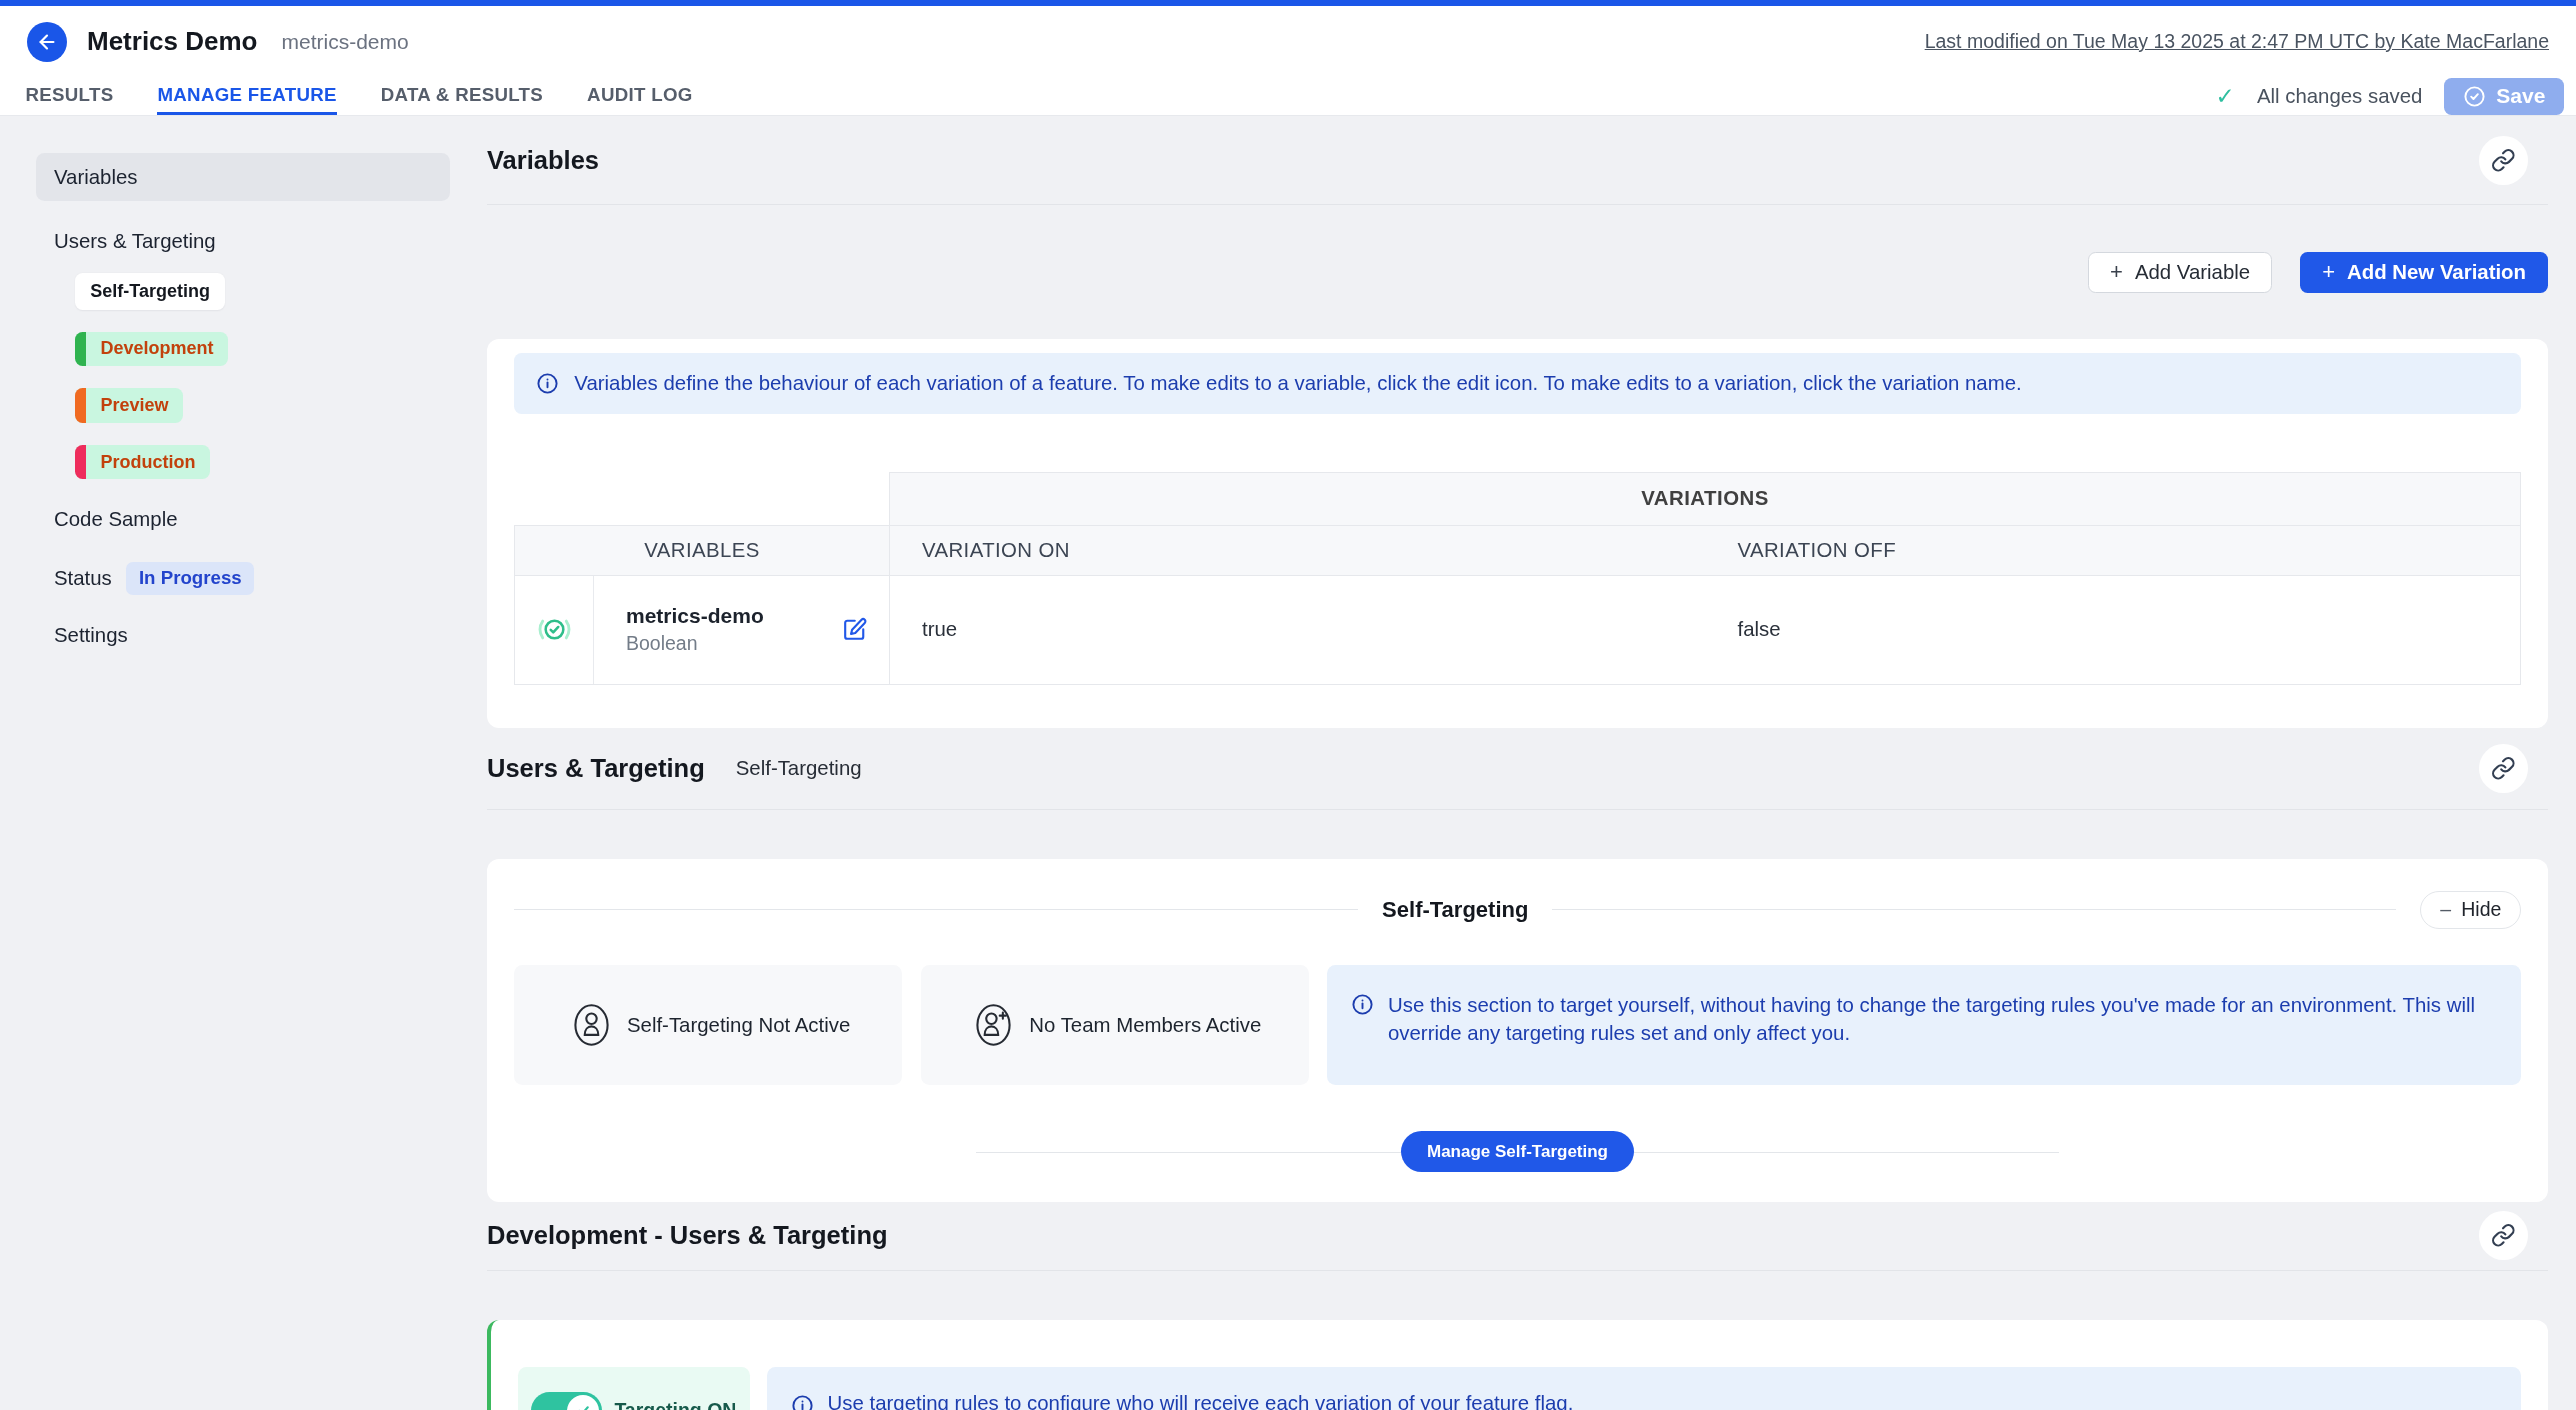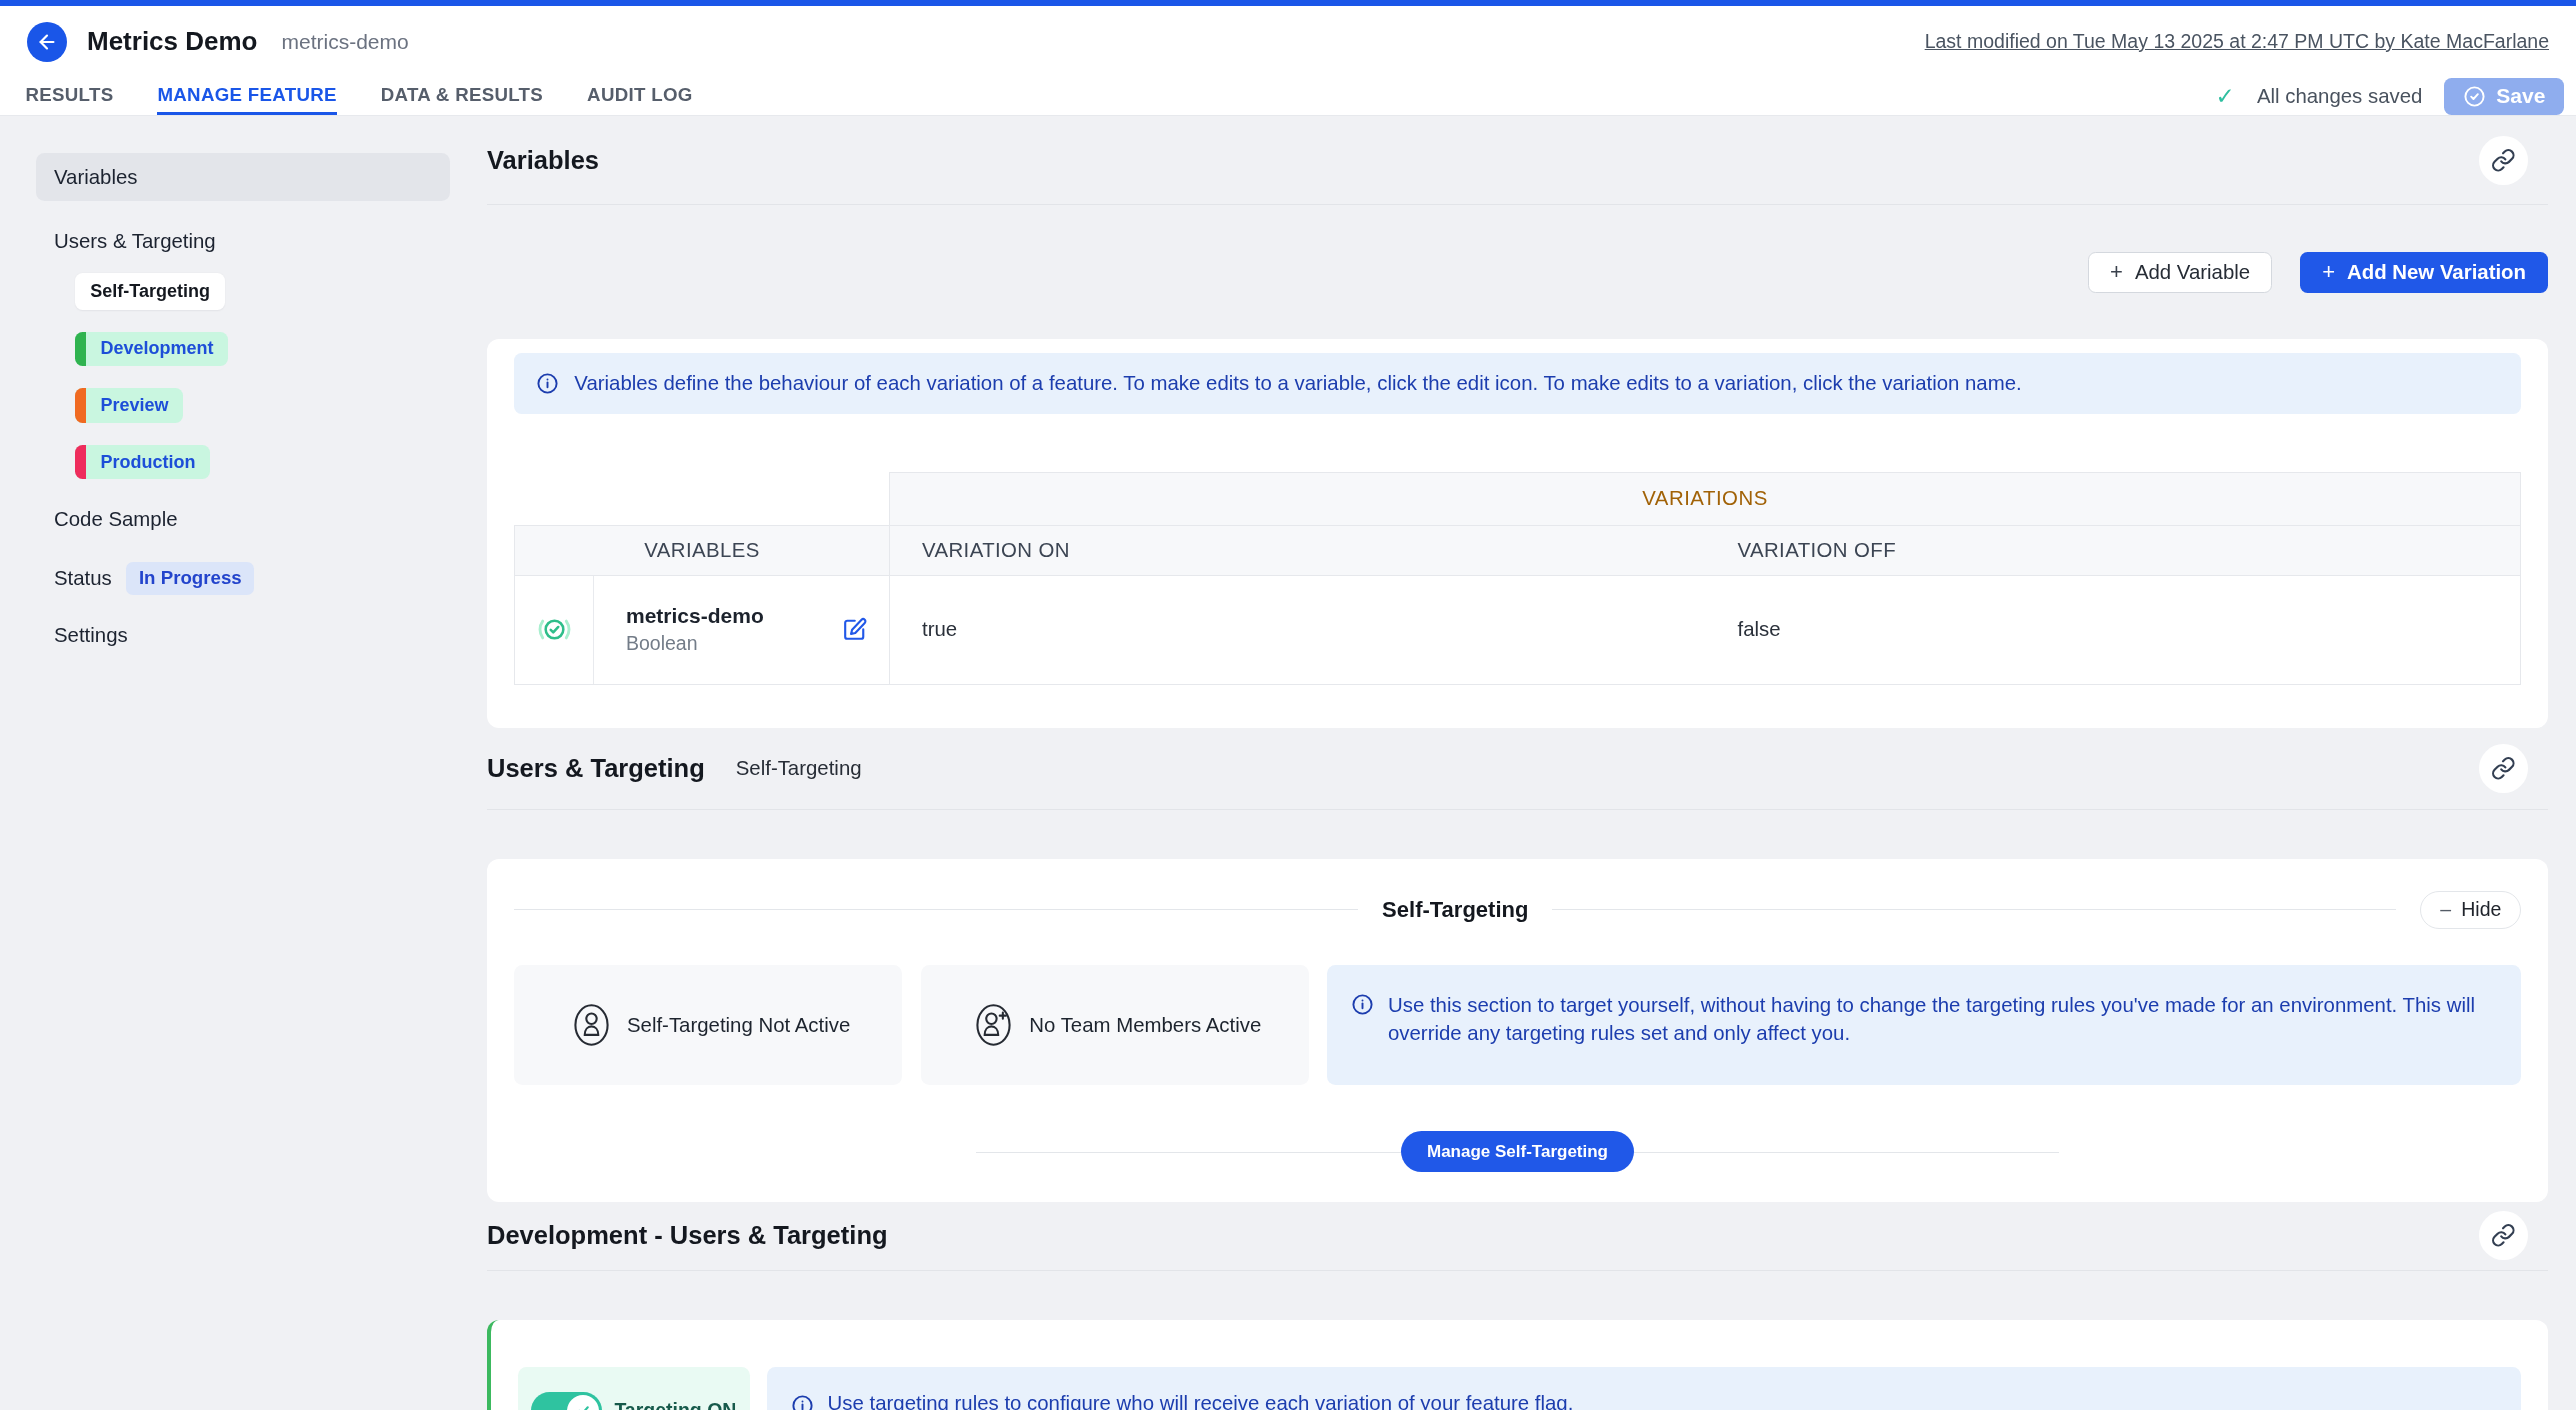--- a/index.html
+++ b/index.html
@@ -27,21 +27,21 @@
   .saveBtn { display:flex; align-items:center; gap:10.2px; background:#8fadee; color:#fff; border:none; border-radius:7.6px; height:37px; padding:0 18.7px; font-size:21px; font-weight:bold; font-family:inherit; cursor:default; }
 
   
   .layout { display:flex; height:1294px; }
   .sidebar { width:487px; flex:none; padding:37px 37px 0 36px; }
   .sideActive { background:#e3e5ea; border-radius:8.5px; height:48px; display:flex; align-items:center; padding-left:18px; font-size:20.4px; color:#1c2330; cursor:pointer; }
   .sideLabel { font-size:20.4px; color:#1c2330; margin:29px 0 0 18px; cursor:pointer; }
   .selfPill { display:inline-block; background:#fff; border-radius:7.6px; padding:7.6px 15.3px; font-size:18px; font-weight:600; color:#14181f; margin:20.4px 0 0 39px; box-shadow:0 0.8px 1.7px rgba(20,24,31,.06); cursor:pointer; }
   .envBadge { display:flex; width:max-content; border-radius:7.6px; overflow:hidden; margin:22px 0 0 39px; background:#c9f6e0; cursor:pointer; }
   .envBar { width:11px; flex:none; }
-  .envTxt { padding:6.8px 14.4px; font-size:18px; font-weight:600; color:#1d4ed8; }
+  .envTxt { padding:6.8px 14.4px; font-size:18px; font-weight:600; color:#c2410c; }
   .statusRow { display:flex; align-items:center; gap:14.4px; margin:31px 0 13px 18px; }
   .statusBadge { background:#dbe5f9; color:#2344cc; border-radius:6.8px; padding:5.1px 12.7px; font-size:18.7px; font-weight:600; }
 
   
   .main { width:2061px; flex:none; }
   .strip { display:flex; align-items:center; border-bottom:0.8px solid #e2e4e8; position:relative; }
   .strip1 { height:89px; }
   .strip2 { height:82px; }
   .strip3 { height:69px; }
   .stripHeading { font-size:25.5px; font-weight:bold; color:#14181f; }
@@ -55,21 +55,21 @@
   .btnPrimary .plus { font-size:22px; font-weight:normal; }
 
   .card { background:#fff; border-radius:12px; }
   .card1 { padding:13.6px 27px 43px; }
   .banner { background:#e8f1fc; border-radius:7.6px; color:#1c3dae; font-size:20.4px; display:flex; align-items:center; gap:15.3px; padding:14px 22px; height:61px; }
   .banner svg { flex:none; }
 
   table.vars { width:100%; border-collapse:collapse; margin-top:58px; table-layout:fixed; }
   table.vars td { font-size:20.4px; }
   td.blankHead { border:none; }
-  td.groupHead { background:#f7f8fa; border:0.8px solid #e6e8ec; height:53px; text-align:center; font-size:18px; letter-spacing:0.5px; color:#a16207; font-weight:400; }
+  td.groupHead { background:#f7f8fa; border:0.8px solid #e6e8ec; height:53px; text-align:center; font-size:18px; letter-spacing:0.5px; color:#404040; font-weight:700; }
   td.colHead { background:#f7f8fa; height:50px; font-size:18px; letter-spacing:0.4px; color:#3c4553; font-weight:500; }
   td.colHead.vars { border:0.8px solid #e6e8ec; text-align:center; }
   td.colHead.on { border:0.8px solid #e6e8ec; border-right:none; padding-left:32px; }
   td.colHead.off { border:0.8px solid #e6e8ec; border-left:none; padding-left:32px; }
   td.rowC0 { border:0.8px solid #e6e8ec; padding:0; height:108px; }
   td.rowOn { border:0.8px solid #e6e8ec; border-right:none; padding-left:32px; font-weight:500; color:#2a303a; }
   td.rowOff { border:0.8px solid #e6e8ec; border-left:none; padding-left:32px; font-weight:500; color:#2a303a; }
   .c0flex { display:flex; align-items:stretch; height:108px; }
   .varIconCell { width:79px; flex:none; border-right:0.8px solid #e8eaee; display:flex; align-items:center; justify-content:center; }
   .varNameBlock { display:flex; flex-direction:column; justify-content:center; padding-left:32px; gap:4.2px; }

